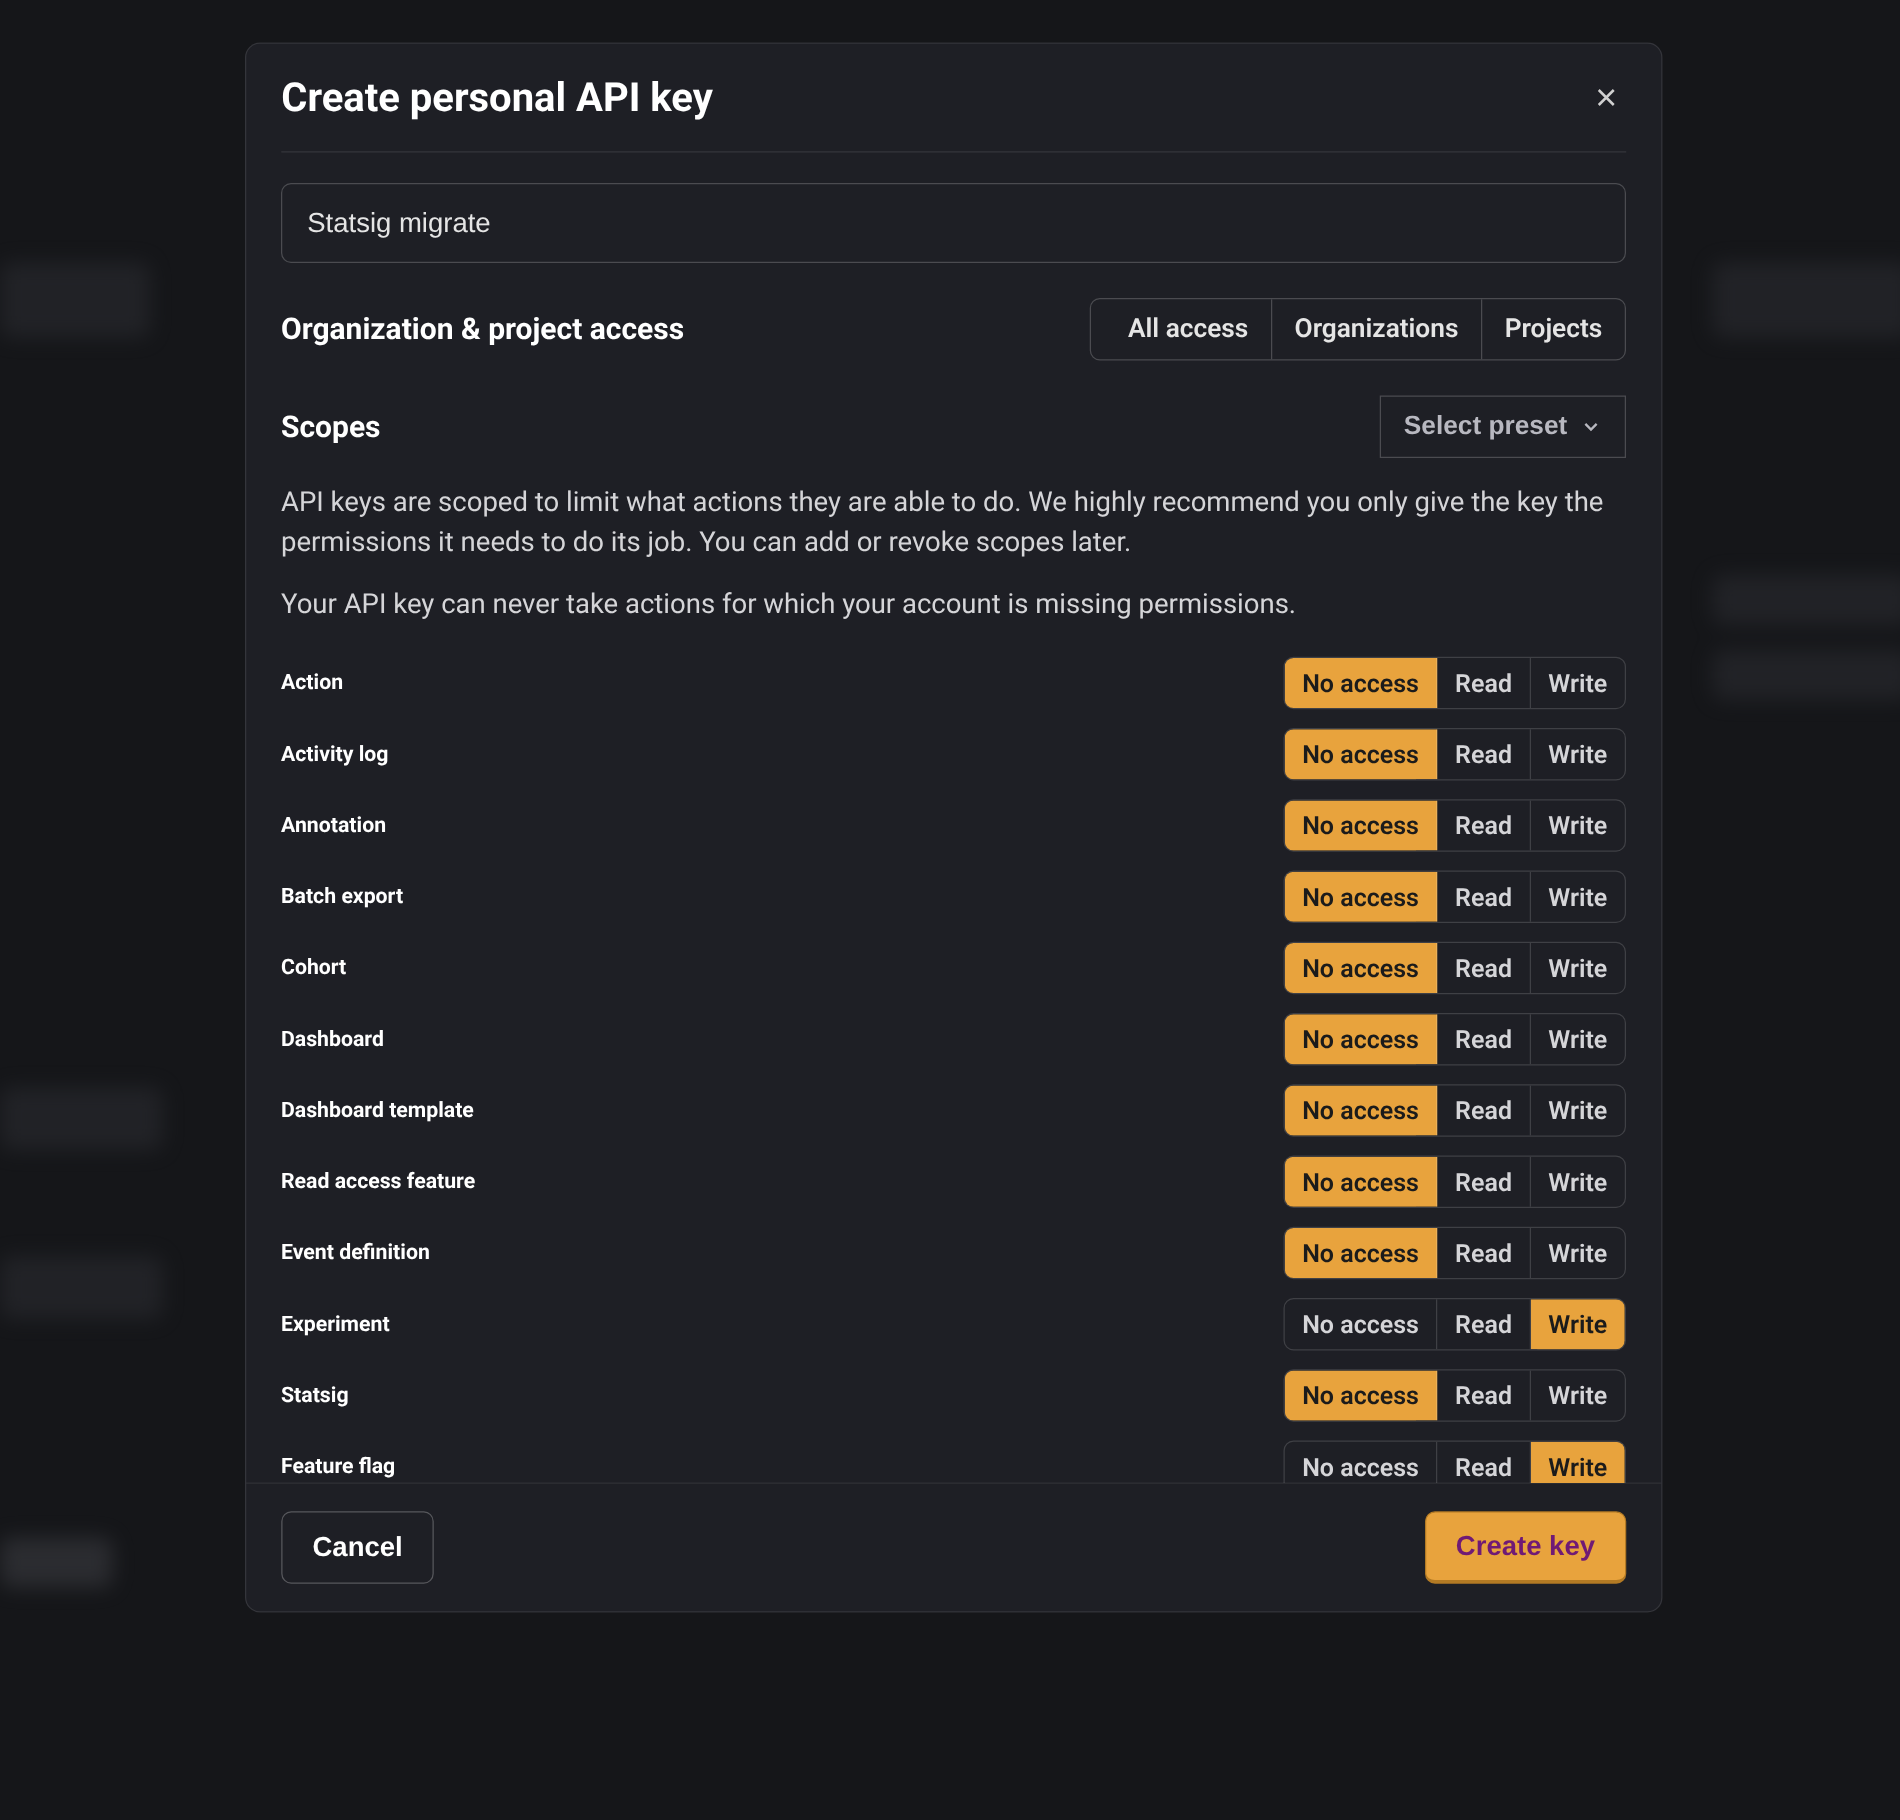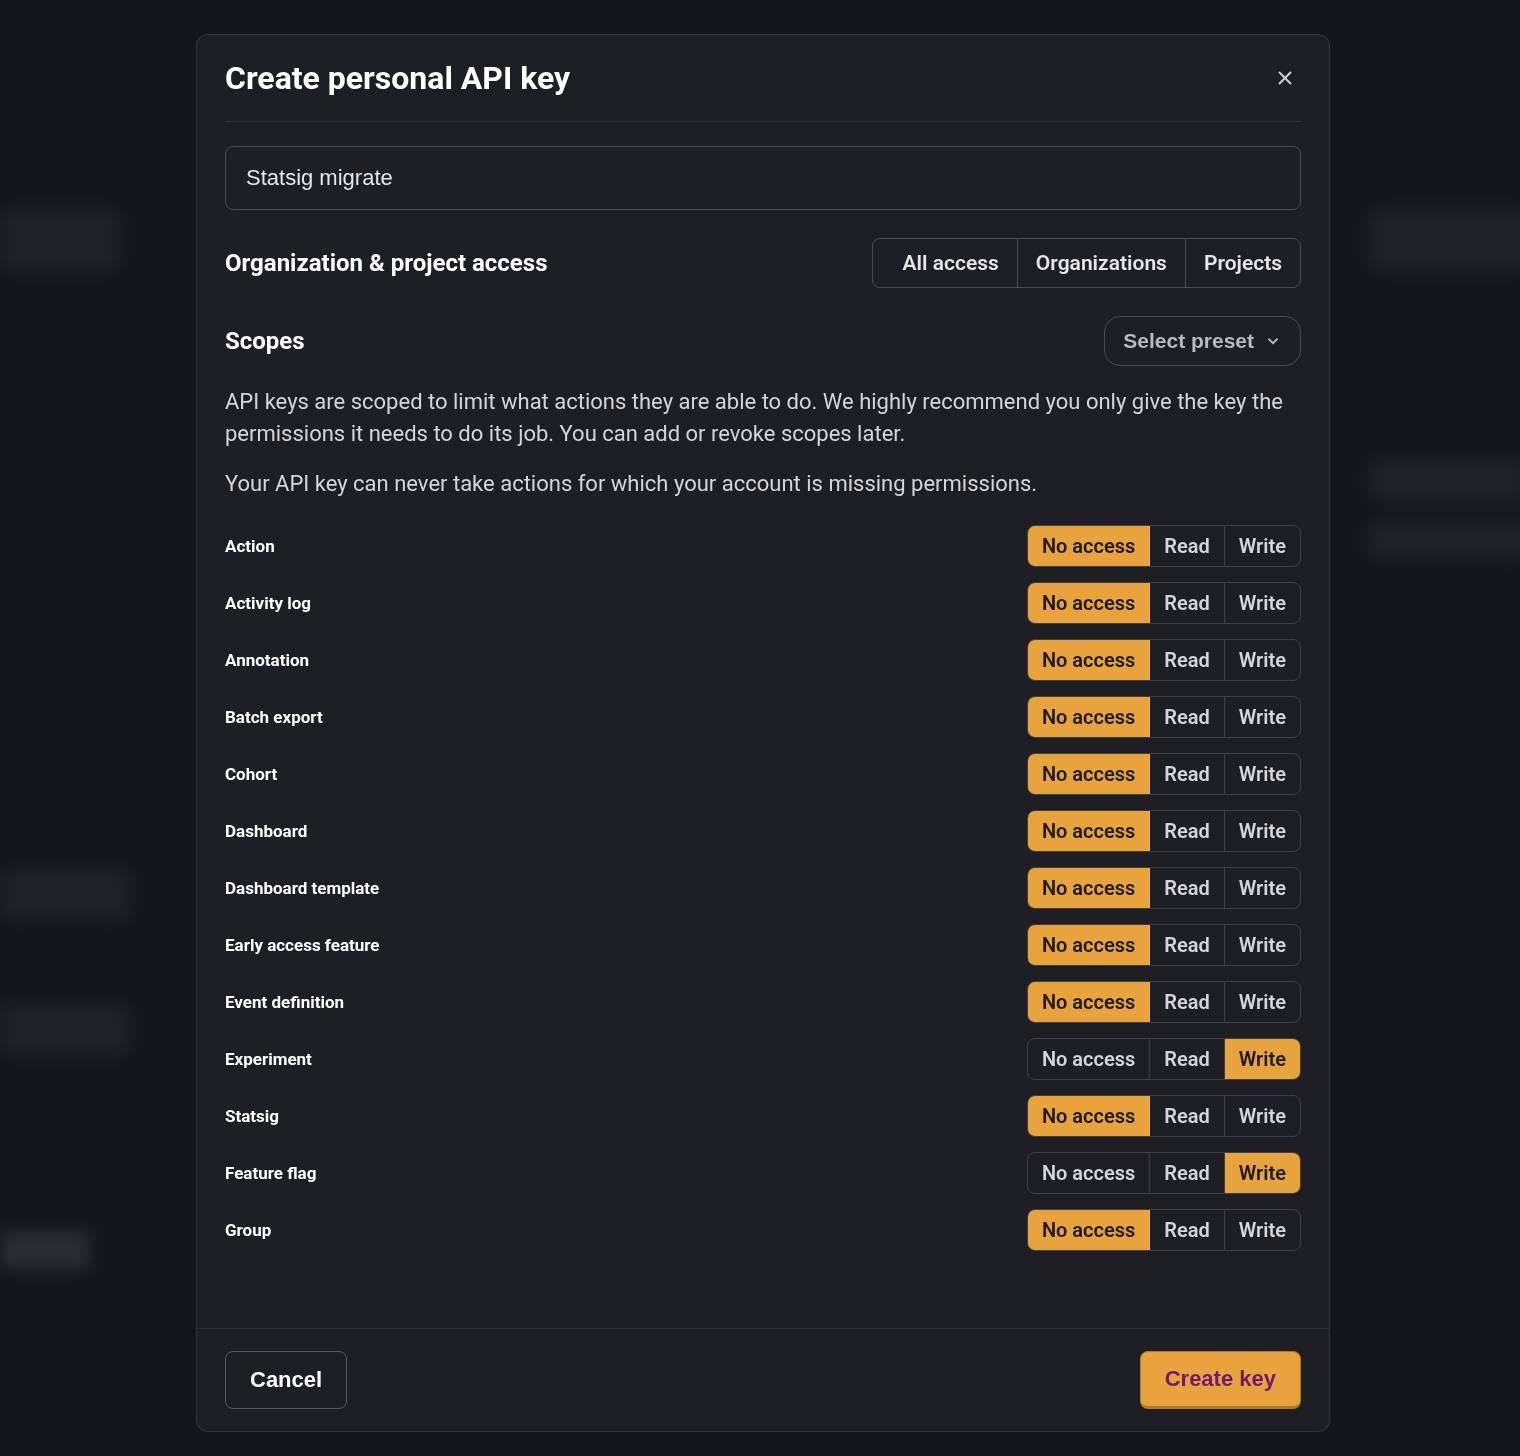--- a/index.html
+++ b/index.html
@@ -30,21 +30,21 @@
       align-items: center;
       padding: 0 20px;
     }
     
     
     .modal {
       position: absolute;
       left: 196px;
       top: 34px;
       width: 1134px;
-      height: 1398px;
+      height: 1256px;
       background: #1e1f25;
       border: 1px solid rgba(255,255,255,0.1);
       border-radius: 12px;
       display: flex;
       flex-direction: column;
     }
     
     .modal-header {
       padding: 24px 28px 0 28px;
       display: flex;
@@ -126,21 +126,21 @@
       border-right: 1px solid rgba(255,255,255,0.2);
     }
     .segmented-btn:last-child { border-right: none; }
     
     .preset-btn {
       display: flex;
       align-items: center;
       gap: 10px;
       padding: 12px 18px;
       border: 1px solid rgba(255,255,255,0.2);
-      border-radius: 16px;
+      border-radius: 0;
       background: transparent;
       color: #b8b8c0;
       font-size: 21px;
       font-weight: 600;
       cursor: pointer;
     }
     .preset-btn svg { width: 18px; height: 18px; }
     
     .scopes-desc {
       font-size: 22px;
@@ -329,21 +329,21 @@
         </div>
         <div class="scope-row">
           <div class="scope-name">Dashboard template</div>
           <div class="scope-seg sel-0">
             <div class="scope-opt selected">No access</div>
             <div class="scope-opt">Read</div>
             <div class="scope-opt">Write</div>
           </div>
         </div>
         <div class="scope-row">
-          <div class="scope-name">Early access feature</div>
+          <div class="scope-name">Read access feature</div>
           <div class="scope-seg sel-0">
             <div class="scope-opt selected">No access</div>
             <div class="scope-opt">Read</div>
             <div class="scope-opt">Write</div>
           </div>
         </div>
         <div class="scope-row">
           <div class="scope-name">Event definition</div>
           <div class="scope-seg sel-0">
             <div class="scope-opt selected">No access</div>

